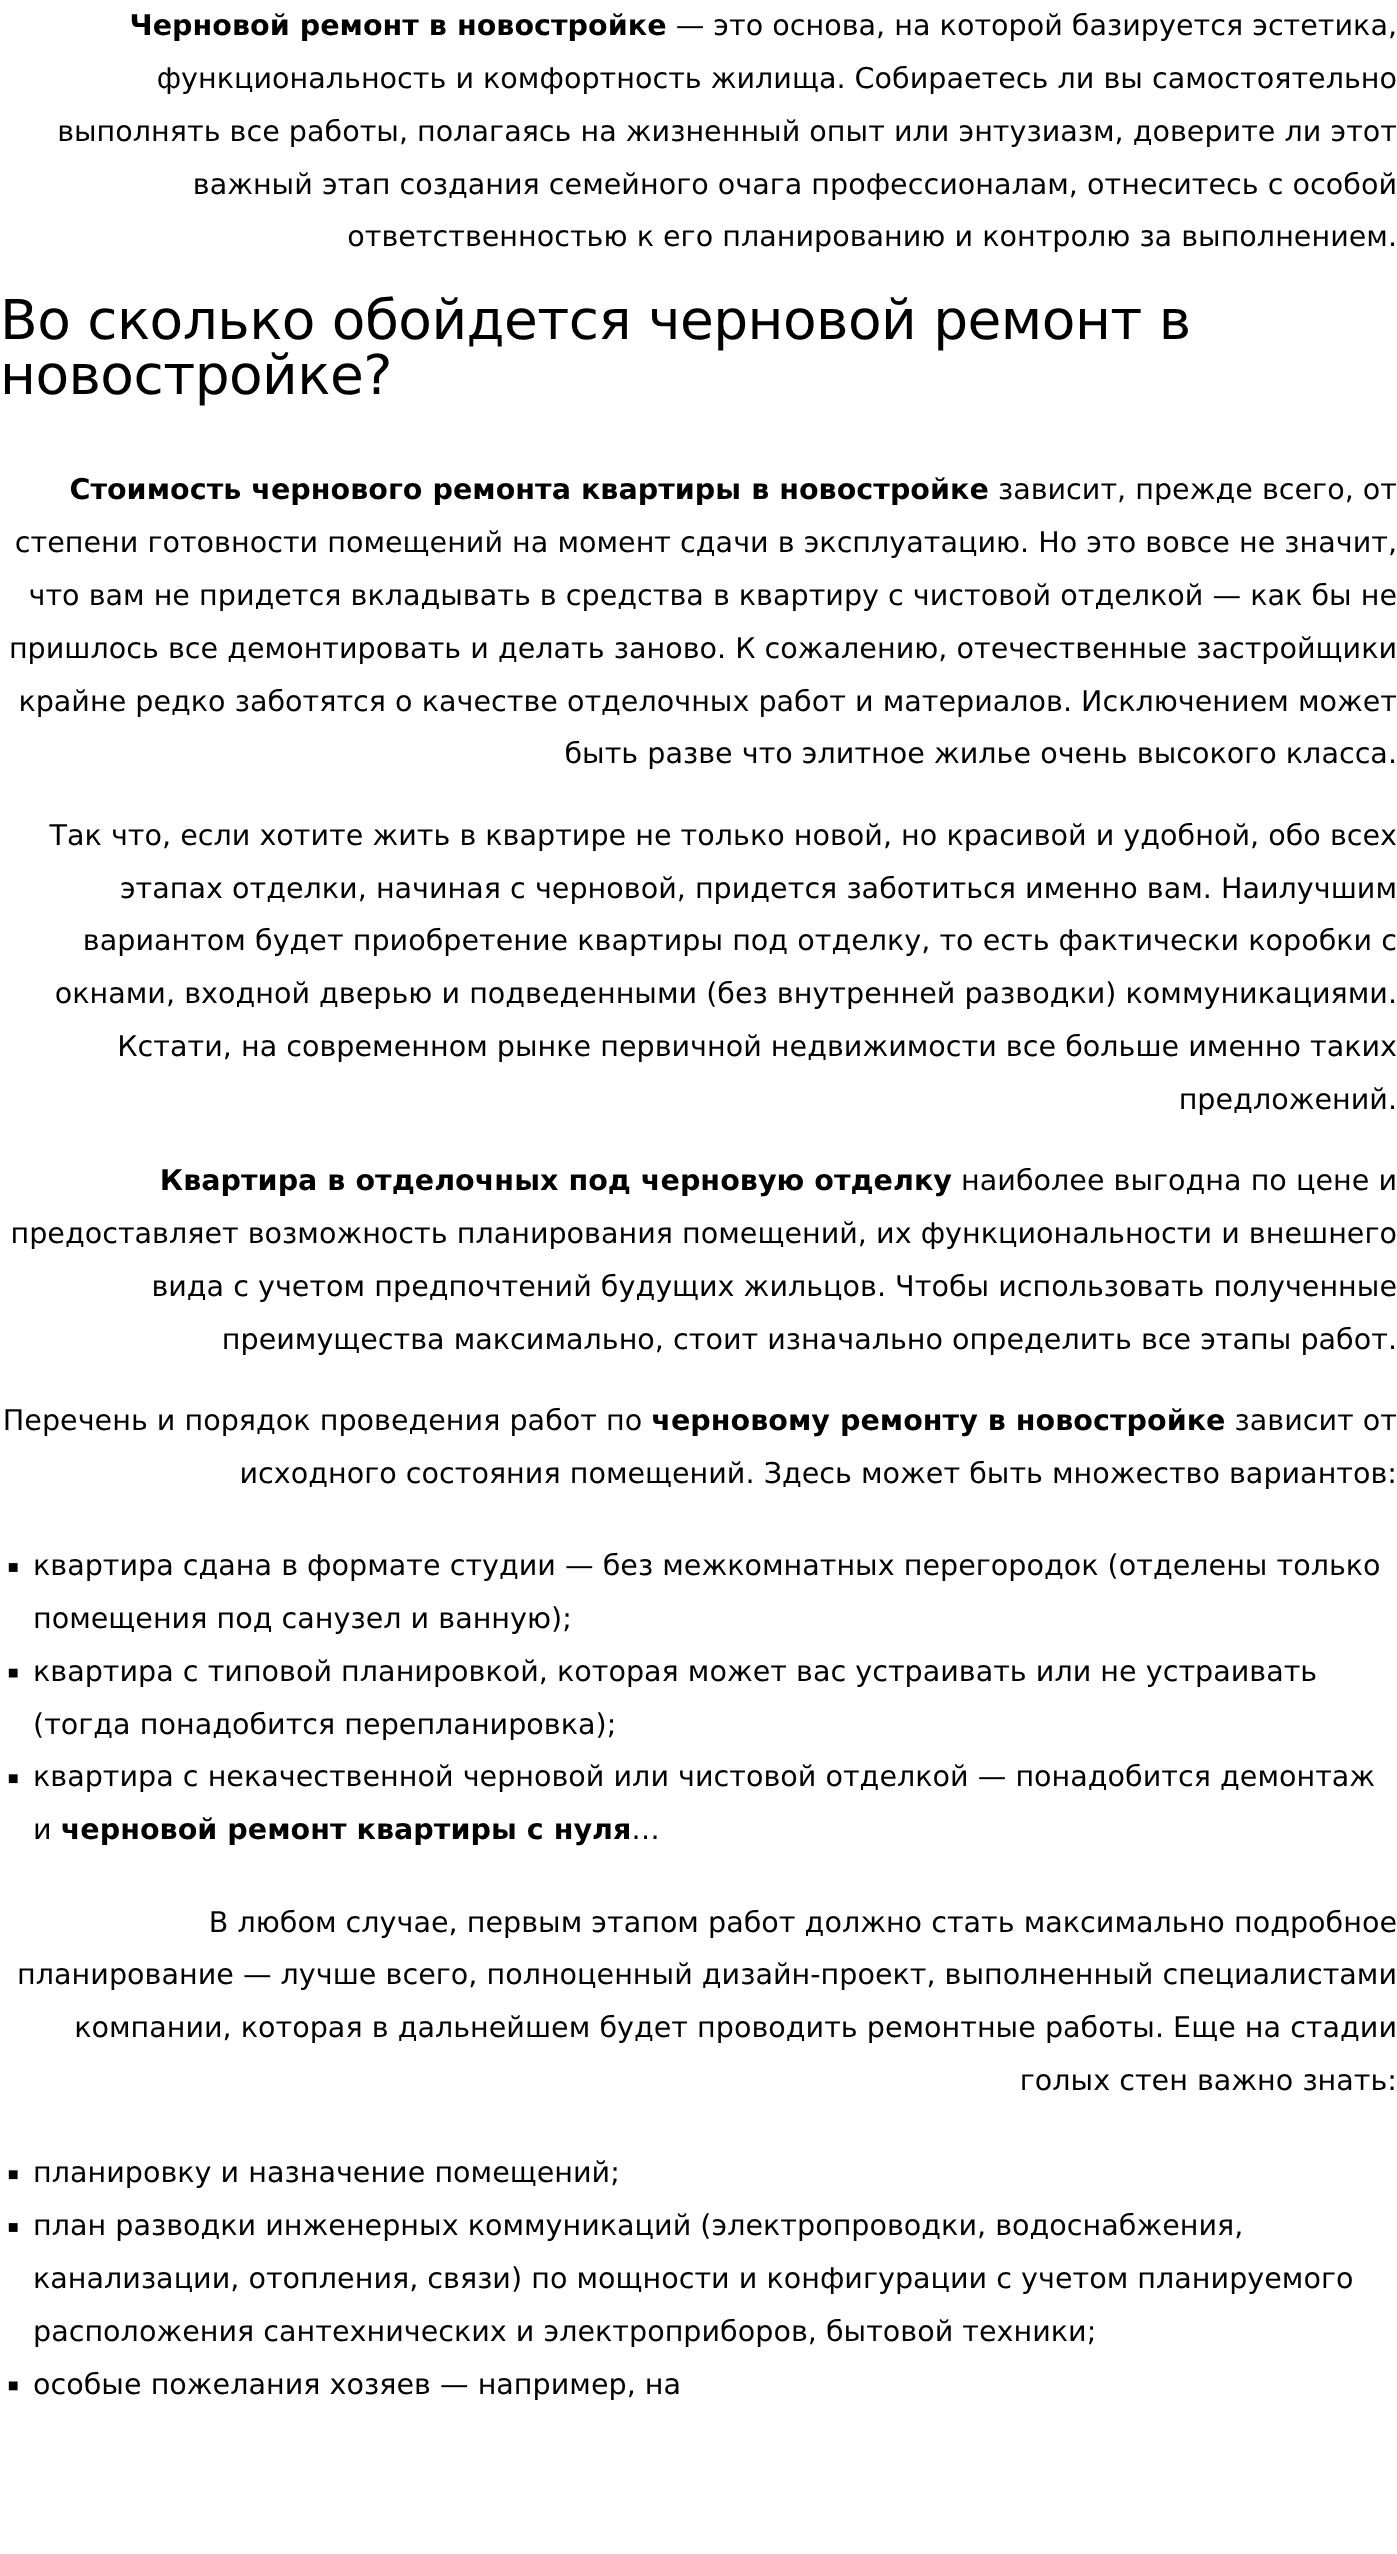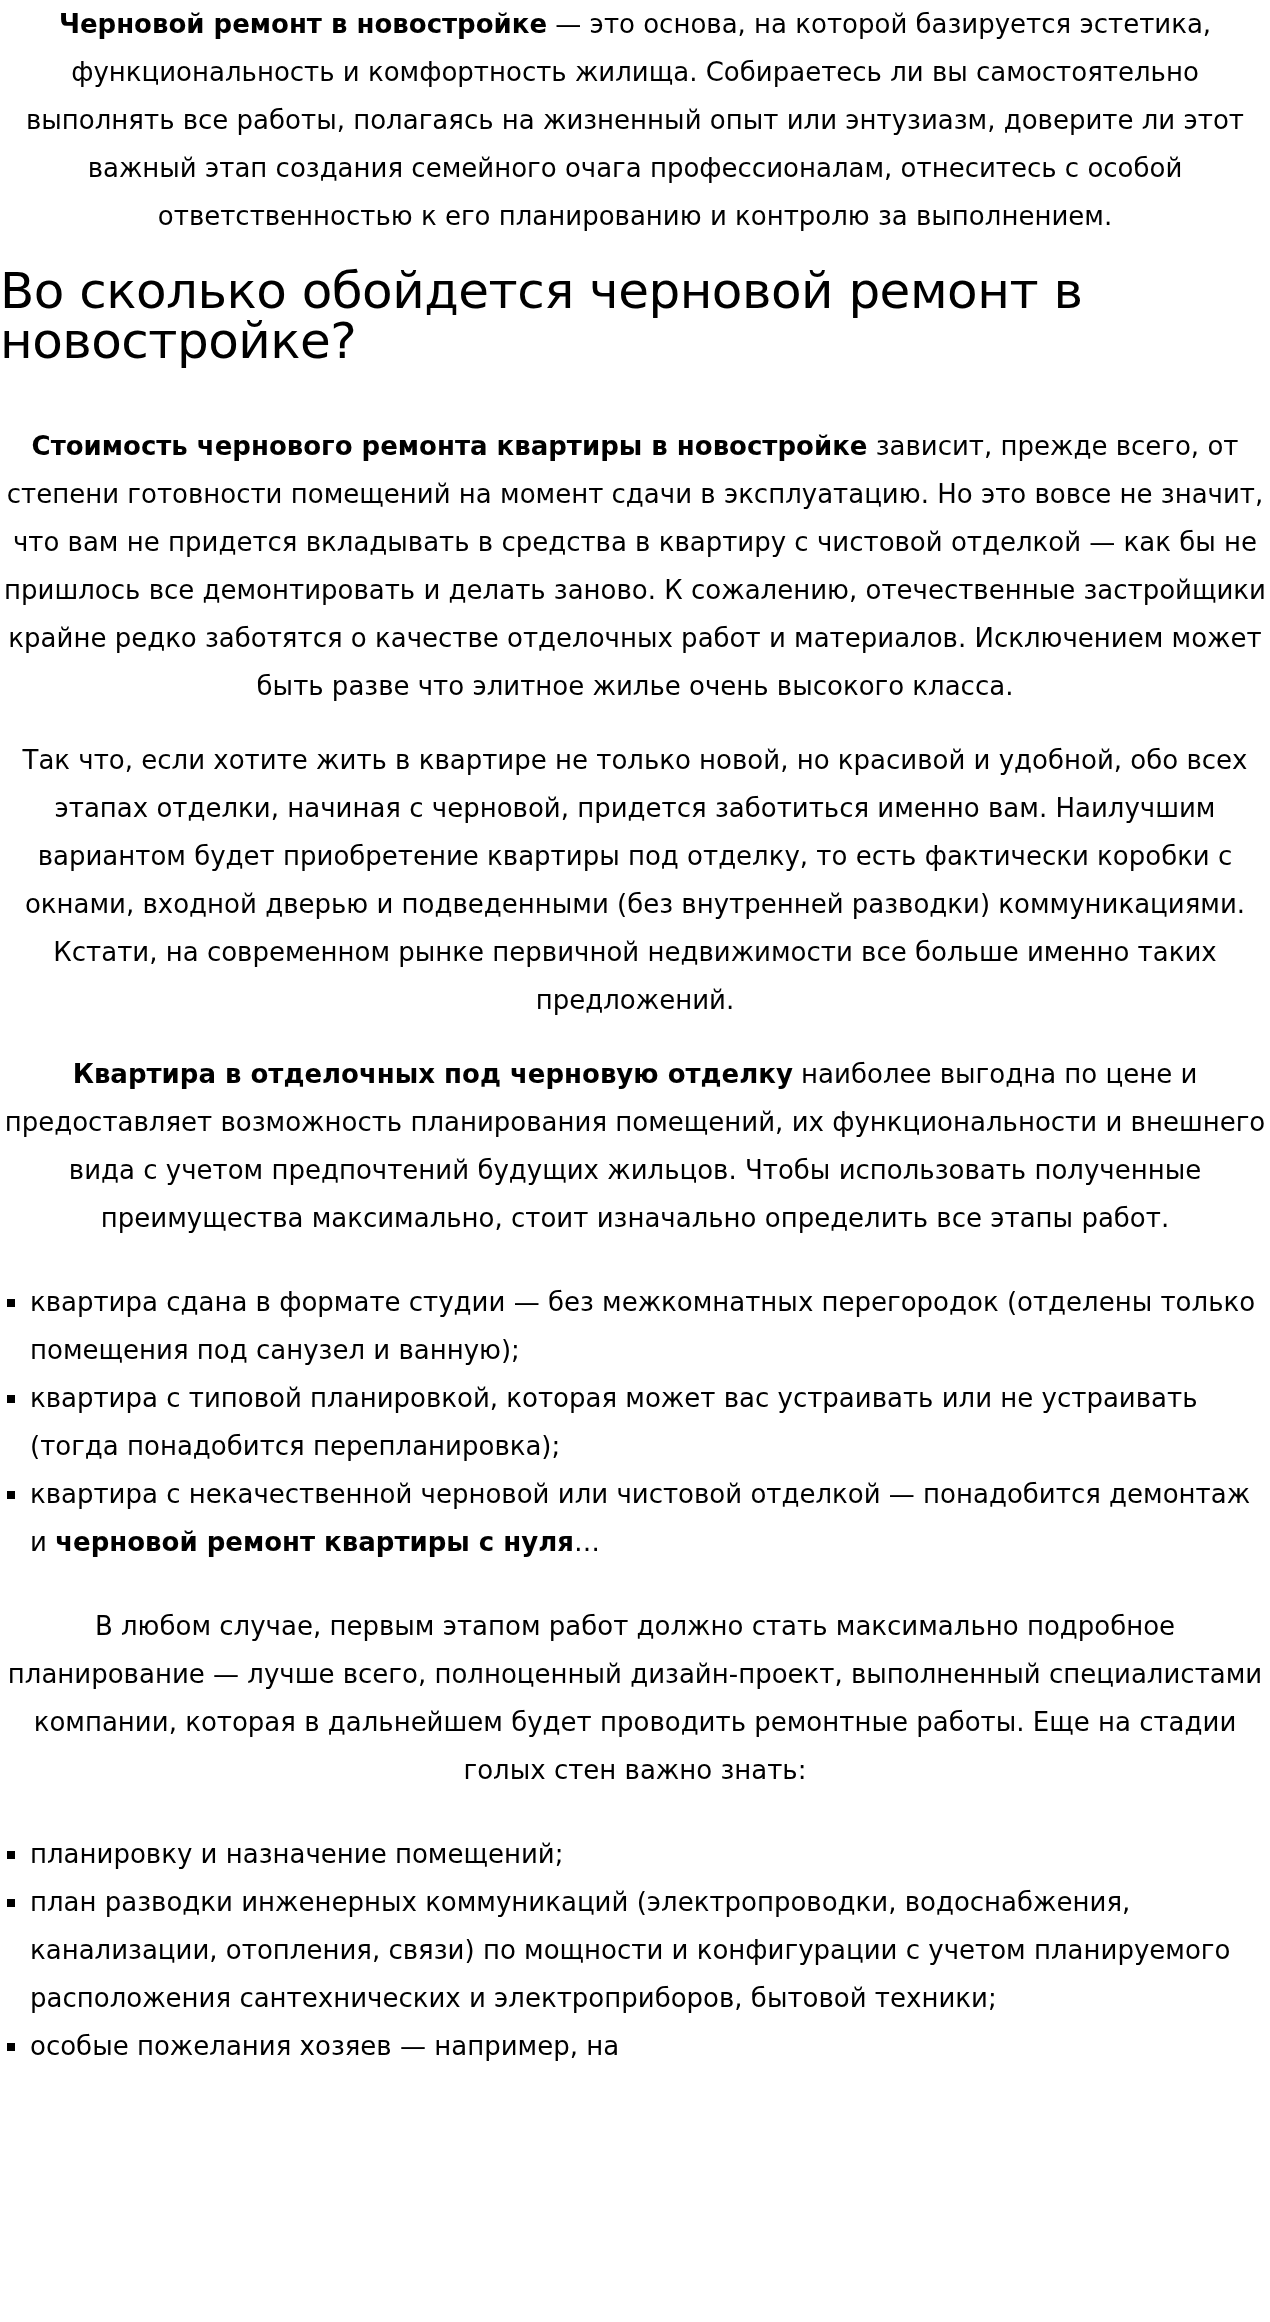--- a/index.html
+++ b/index.html
@@ -14,21 +14,21 @@
     color: #000000;
     font-family: "DejaVu Sans", "Liberation Sans", sans-serif;
     font-size: 26px;
     line-height: 48px;
   }
   .article {
     width: 1270px;
   }
   p {
     margin: 0 0 26px 0;
-    text-align: center;
+    text-align: right;
   }
   b, .bold {
     font-weight: 700;
   }
   h2 {
     font-weight: 400;
     font-size: 50px;
     line-height: 50px;
     margin: 4px 0 56px 0;
     letter-spacing: -0.5px;
@@ -53,20 +53,21 @@
 
   <h2>Во сколько обойдется черновой ремонт в новостройке?</h2>
 
   <p><b>Стоимость чернового ремонта квартиры в новостройке</b><span> зависит, прежде всего, от степени готовности помещений на момент сдачи в эксплуатацию. Но это вовсе не значит, что вам не придется вкладывать в средства в квартиру с чистовой отделкой — как бы не пришлось все демонтировать и делать заново. К сожалению, отечественные застройщики крайне редко заботятся о качестве отделочных работ и материалов. Исключением может быть разве что элитное жилье очень высокого класса.</span></p>
 
   <p>Так что, если хотите жить в квартире не только новой, но красивой и удобной, обо всех этапах отделки, начиная с черновой, придется заботиться именно вам. Наилучшим вариантом будет приобретение квартиры под отделку, то есть фактически коробки с окнами, входной дверью и подведенными (без внутренней разводки) коммуникациями. Кстати, на современном рынке первичной недвижимости все больше именно таких предложений.</p>
 
   <p><b>Квартира в отделочных под черновую отделку</b><span> наиболее выгодна по цене и предоставляет возможность планирования помещений, их функциональности и внешнего вида с учетом предпочтений будущих жильцов. Чтобы использовать полученные преимущества максимально, стоит изначально определить все этапы работ.</span></p>
 
 
+  <p><span>Перечень и порядок проведения работ по </span><b>черновому ремонту в новостройке</b><span> зависит от исходного состояния помещений. Здесь может быть множество вариантов:</span></p>
 
   <ul>
     <li><span>квартира сдана в формате студии — без межкомнатных перегородок (отделены только помещения под санузел и ванную);</span><b></b><span></span></li>
     <li><span>квартира с типовой планировкой, которая может вас устраивать или не устраивать (тогда понадобится перепланировка);</span><b></b><span></span></li>
     <li><span>квартира с некачественной черновой или чистовой отделкой — понадобится демонтаж и </span><b>черновой ремонт квартиры с нуля</b><span>…</span></li>
   </ul>
 
   <p>В любом случае, первым этапом работ должно стать максимально подробное планирование — лучше всего, полноценный дизайн-проект, выполненный специалистами компании, которая в дальнейшем будет проводить ремонтные работы. Еще на стадии голых стен важно знать:</p>
 
   <ul>

